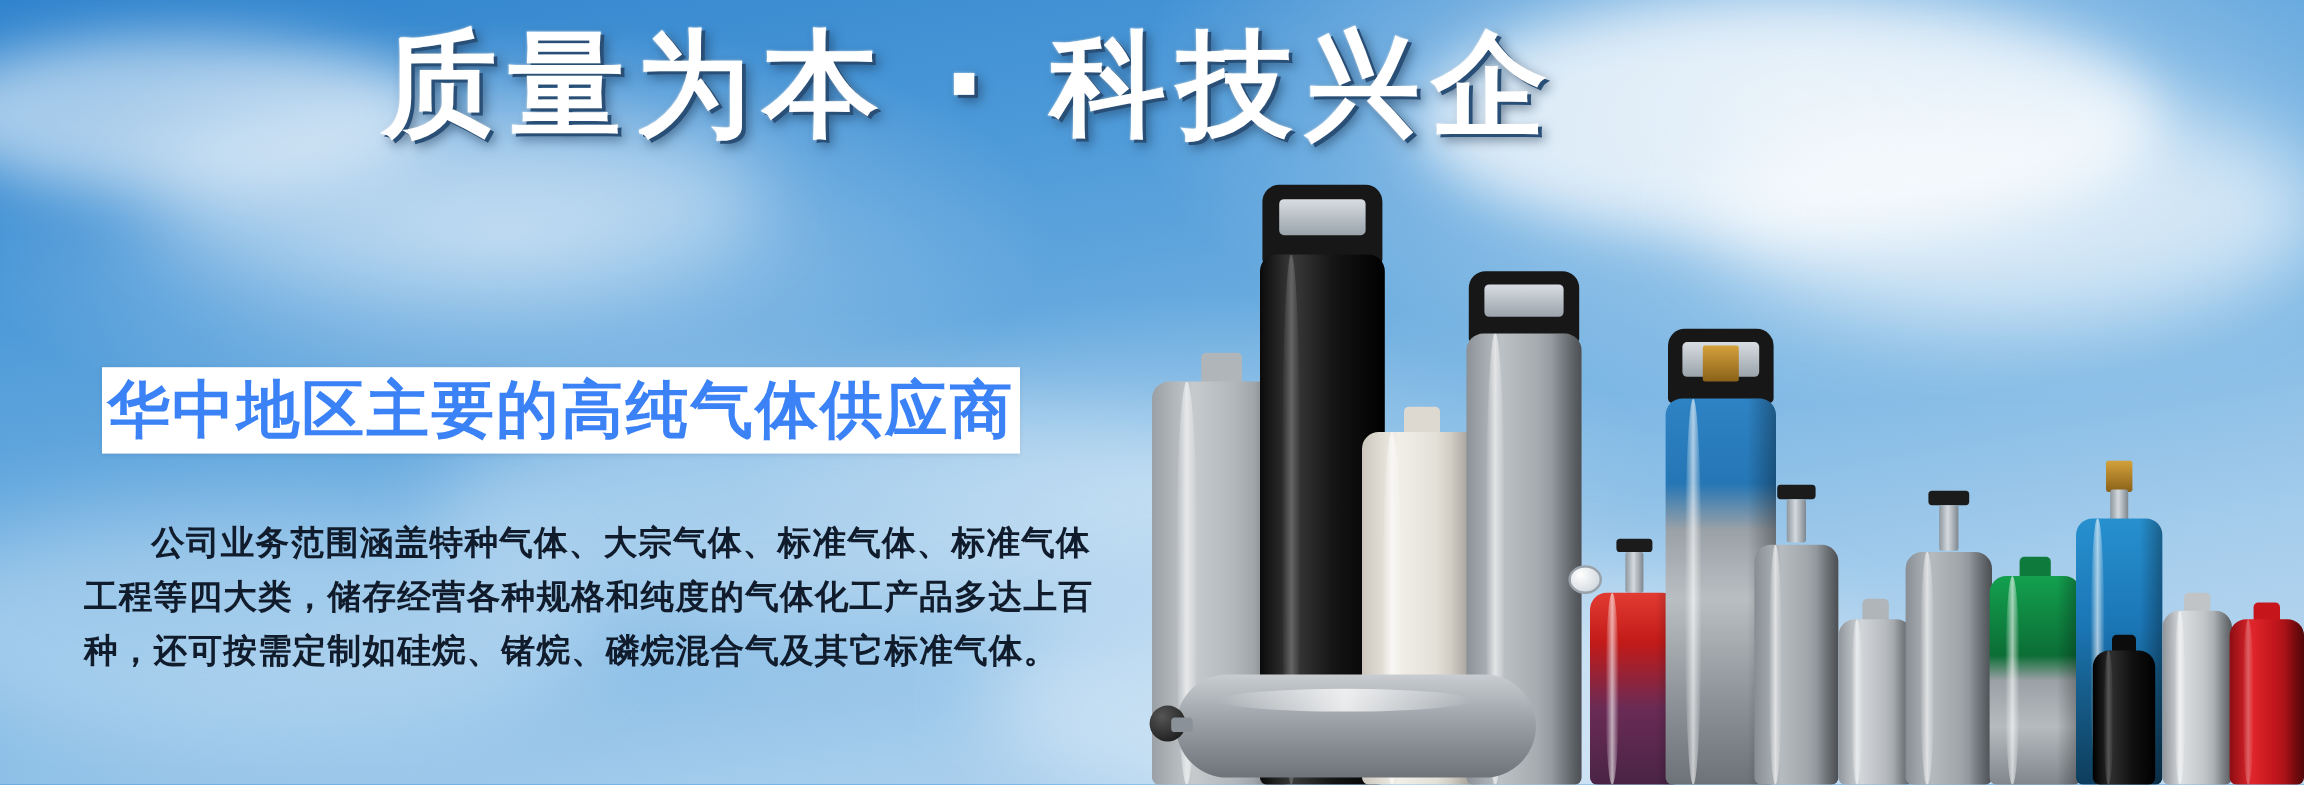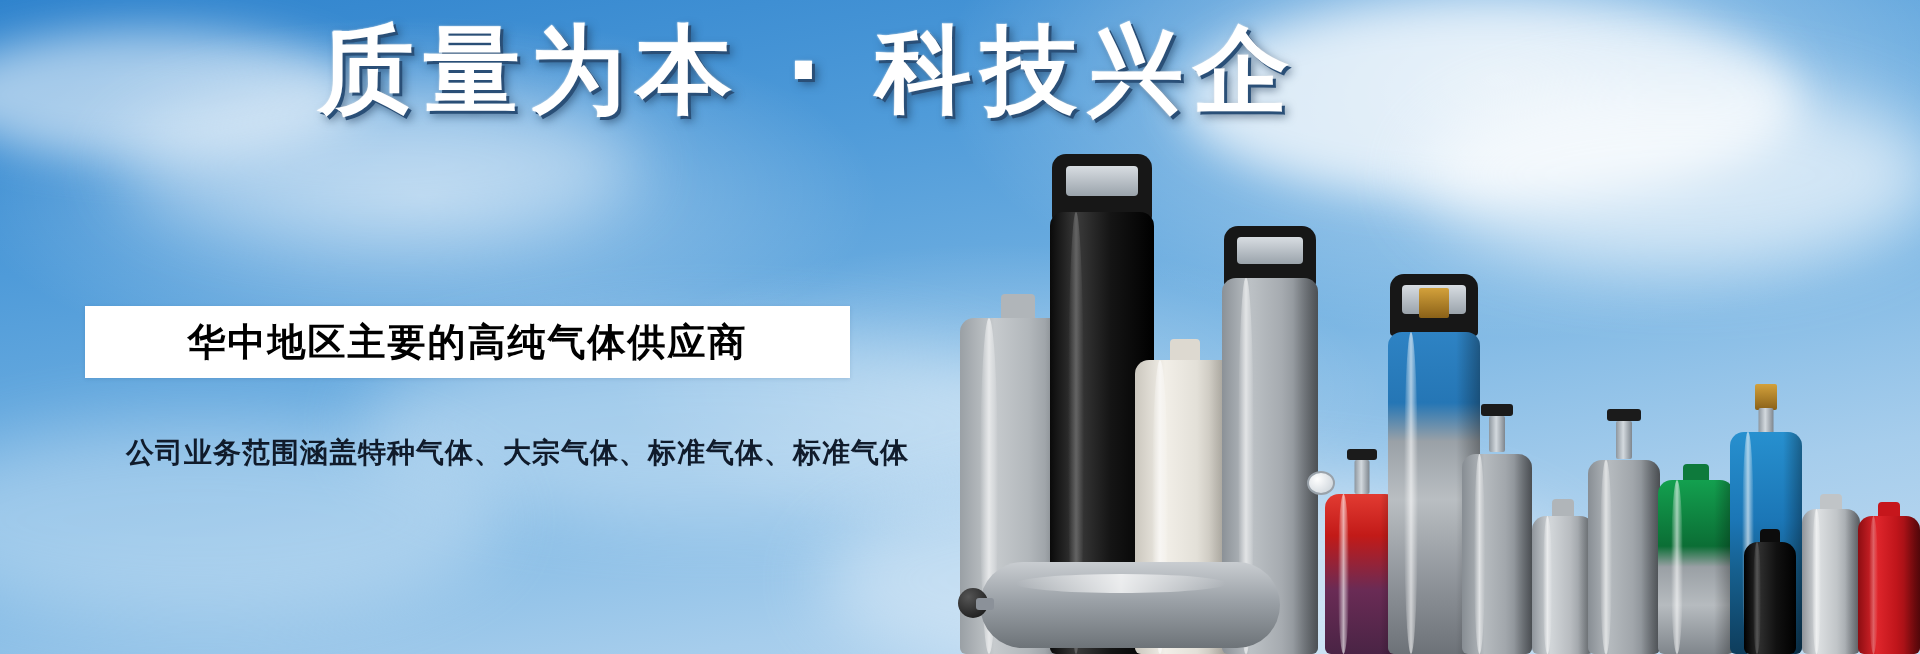--- a/index.html
+++ b/index.html
@@ -66,23 +66,23 @@
     width: 765px; height: 72px;
     background: #ffffff;
     display: flex;
     align-items: center;
     justify-content: center;
     z-index: 6;
     box-shadow: 0 1px 4px rgba(0,40,90,0.12);
   }
   .slogan-text {
     font-family: "DejaVu Sans", "Liberation Sans", sans-serif;
-    font-size: 38px;
+    font-size: 52px;
     font-weight: 700;
-    color: #000000;
+    color: #3b82f6;
     letter-spacing: 2px;
     white-space: nowrap;
   }
 
   
   .paragraph {
     position: absolute;
     left: 70px; top: 430px;
     width: 830px;
     z-index: 6;
@@ -226,20 +226,22 @@
   <div class="headline-block">
     <div class="headline-cn">质量为本 · 科技兴企</div>
   </div>
 
   <div class="slogan-box">
     <span class="slogan-text">华中地区主要的高纯气体供应商</span>
   </div>
 
   <div class="paragraph">
     <span class="pline indent">公司业务范围涵盖特种气体、大宗气体、标准气体、标准气体</span>
+    <span class="pline">工程等四大类，储存经营各种规格和纯度的气体化工产品多达上百</span>
+    <span class="pline">种，还可按需定制如硅烷、锗烷、磷烷混合气及其它标准气体。</span>
   </div>
 
   <div class="cylinders">
 
     <div class="cyl" style="left:20px; width:115px; height:360px;">
       <div class="neck" style="top:0; width:34px; height:26px; background:#b0b5b9;"></div>
       <div class="body" style="height:336px; background:linear-gradient(90deg,#9aa0a5 0%,#c6cacd 30%,#b2b7bb 60%,#7e848a 100%);">
         <div class="gloss"></div>
         <div class="shade"></div>
       </div>

